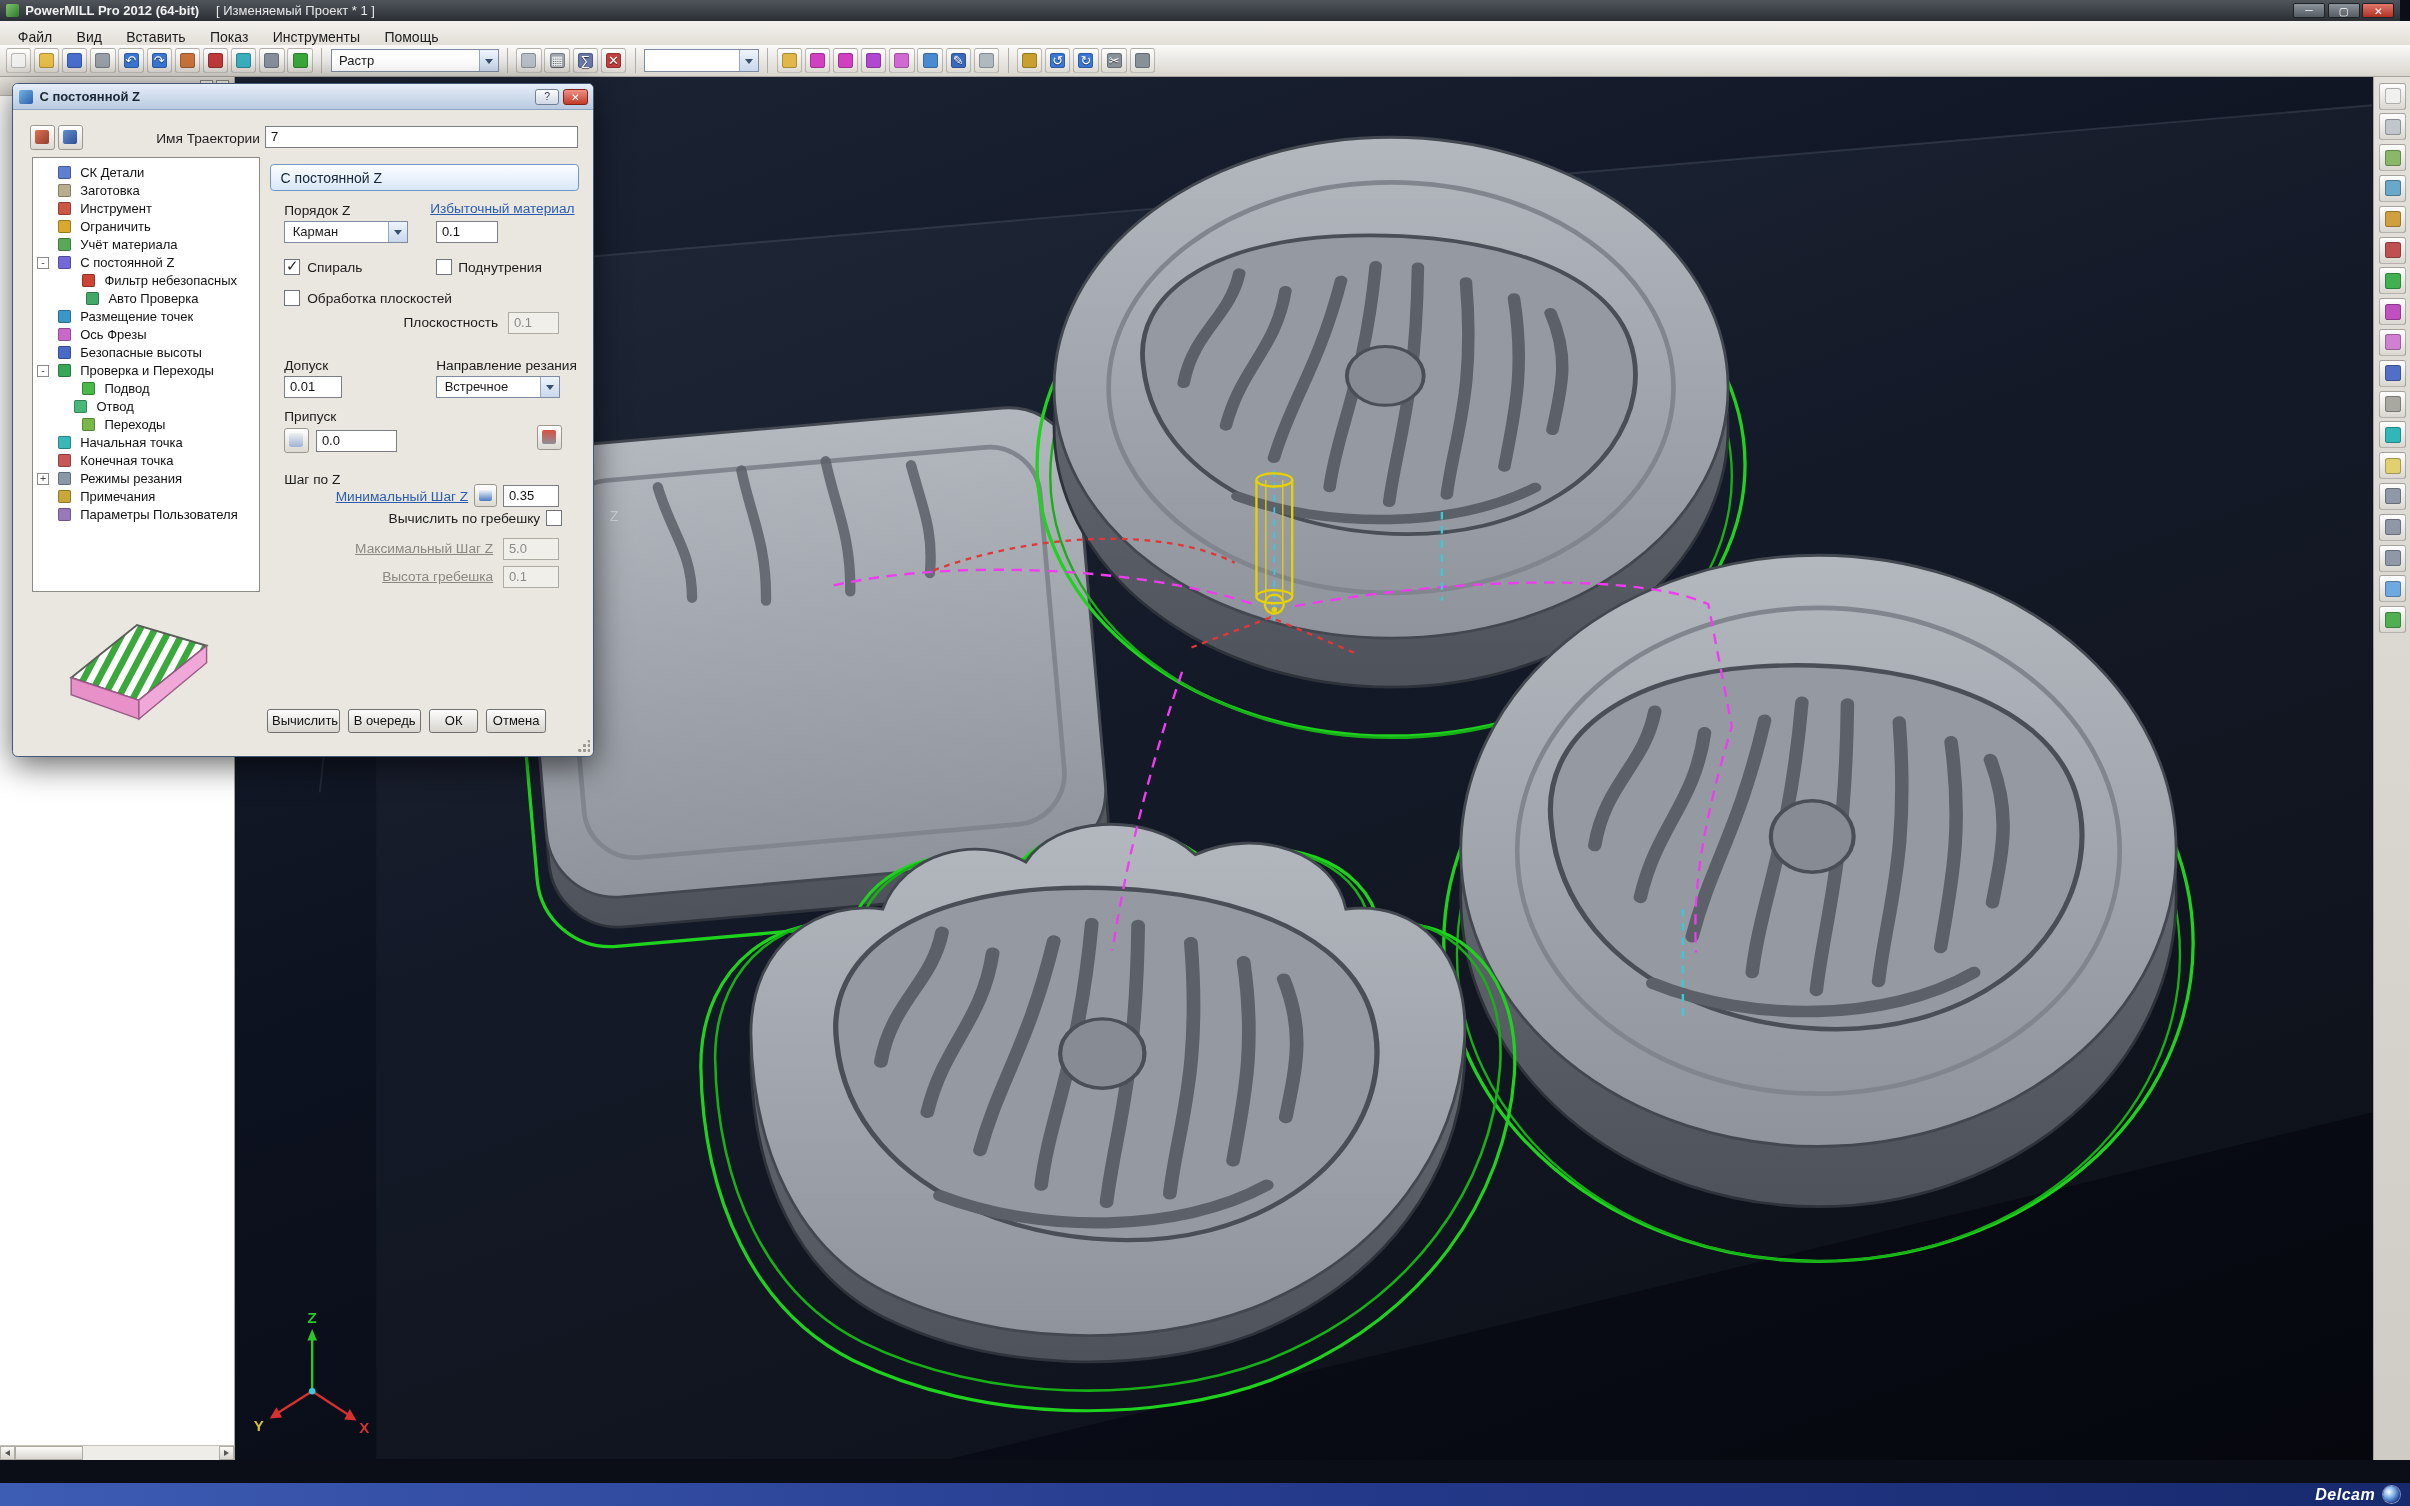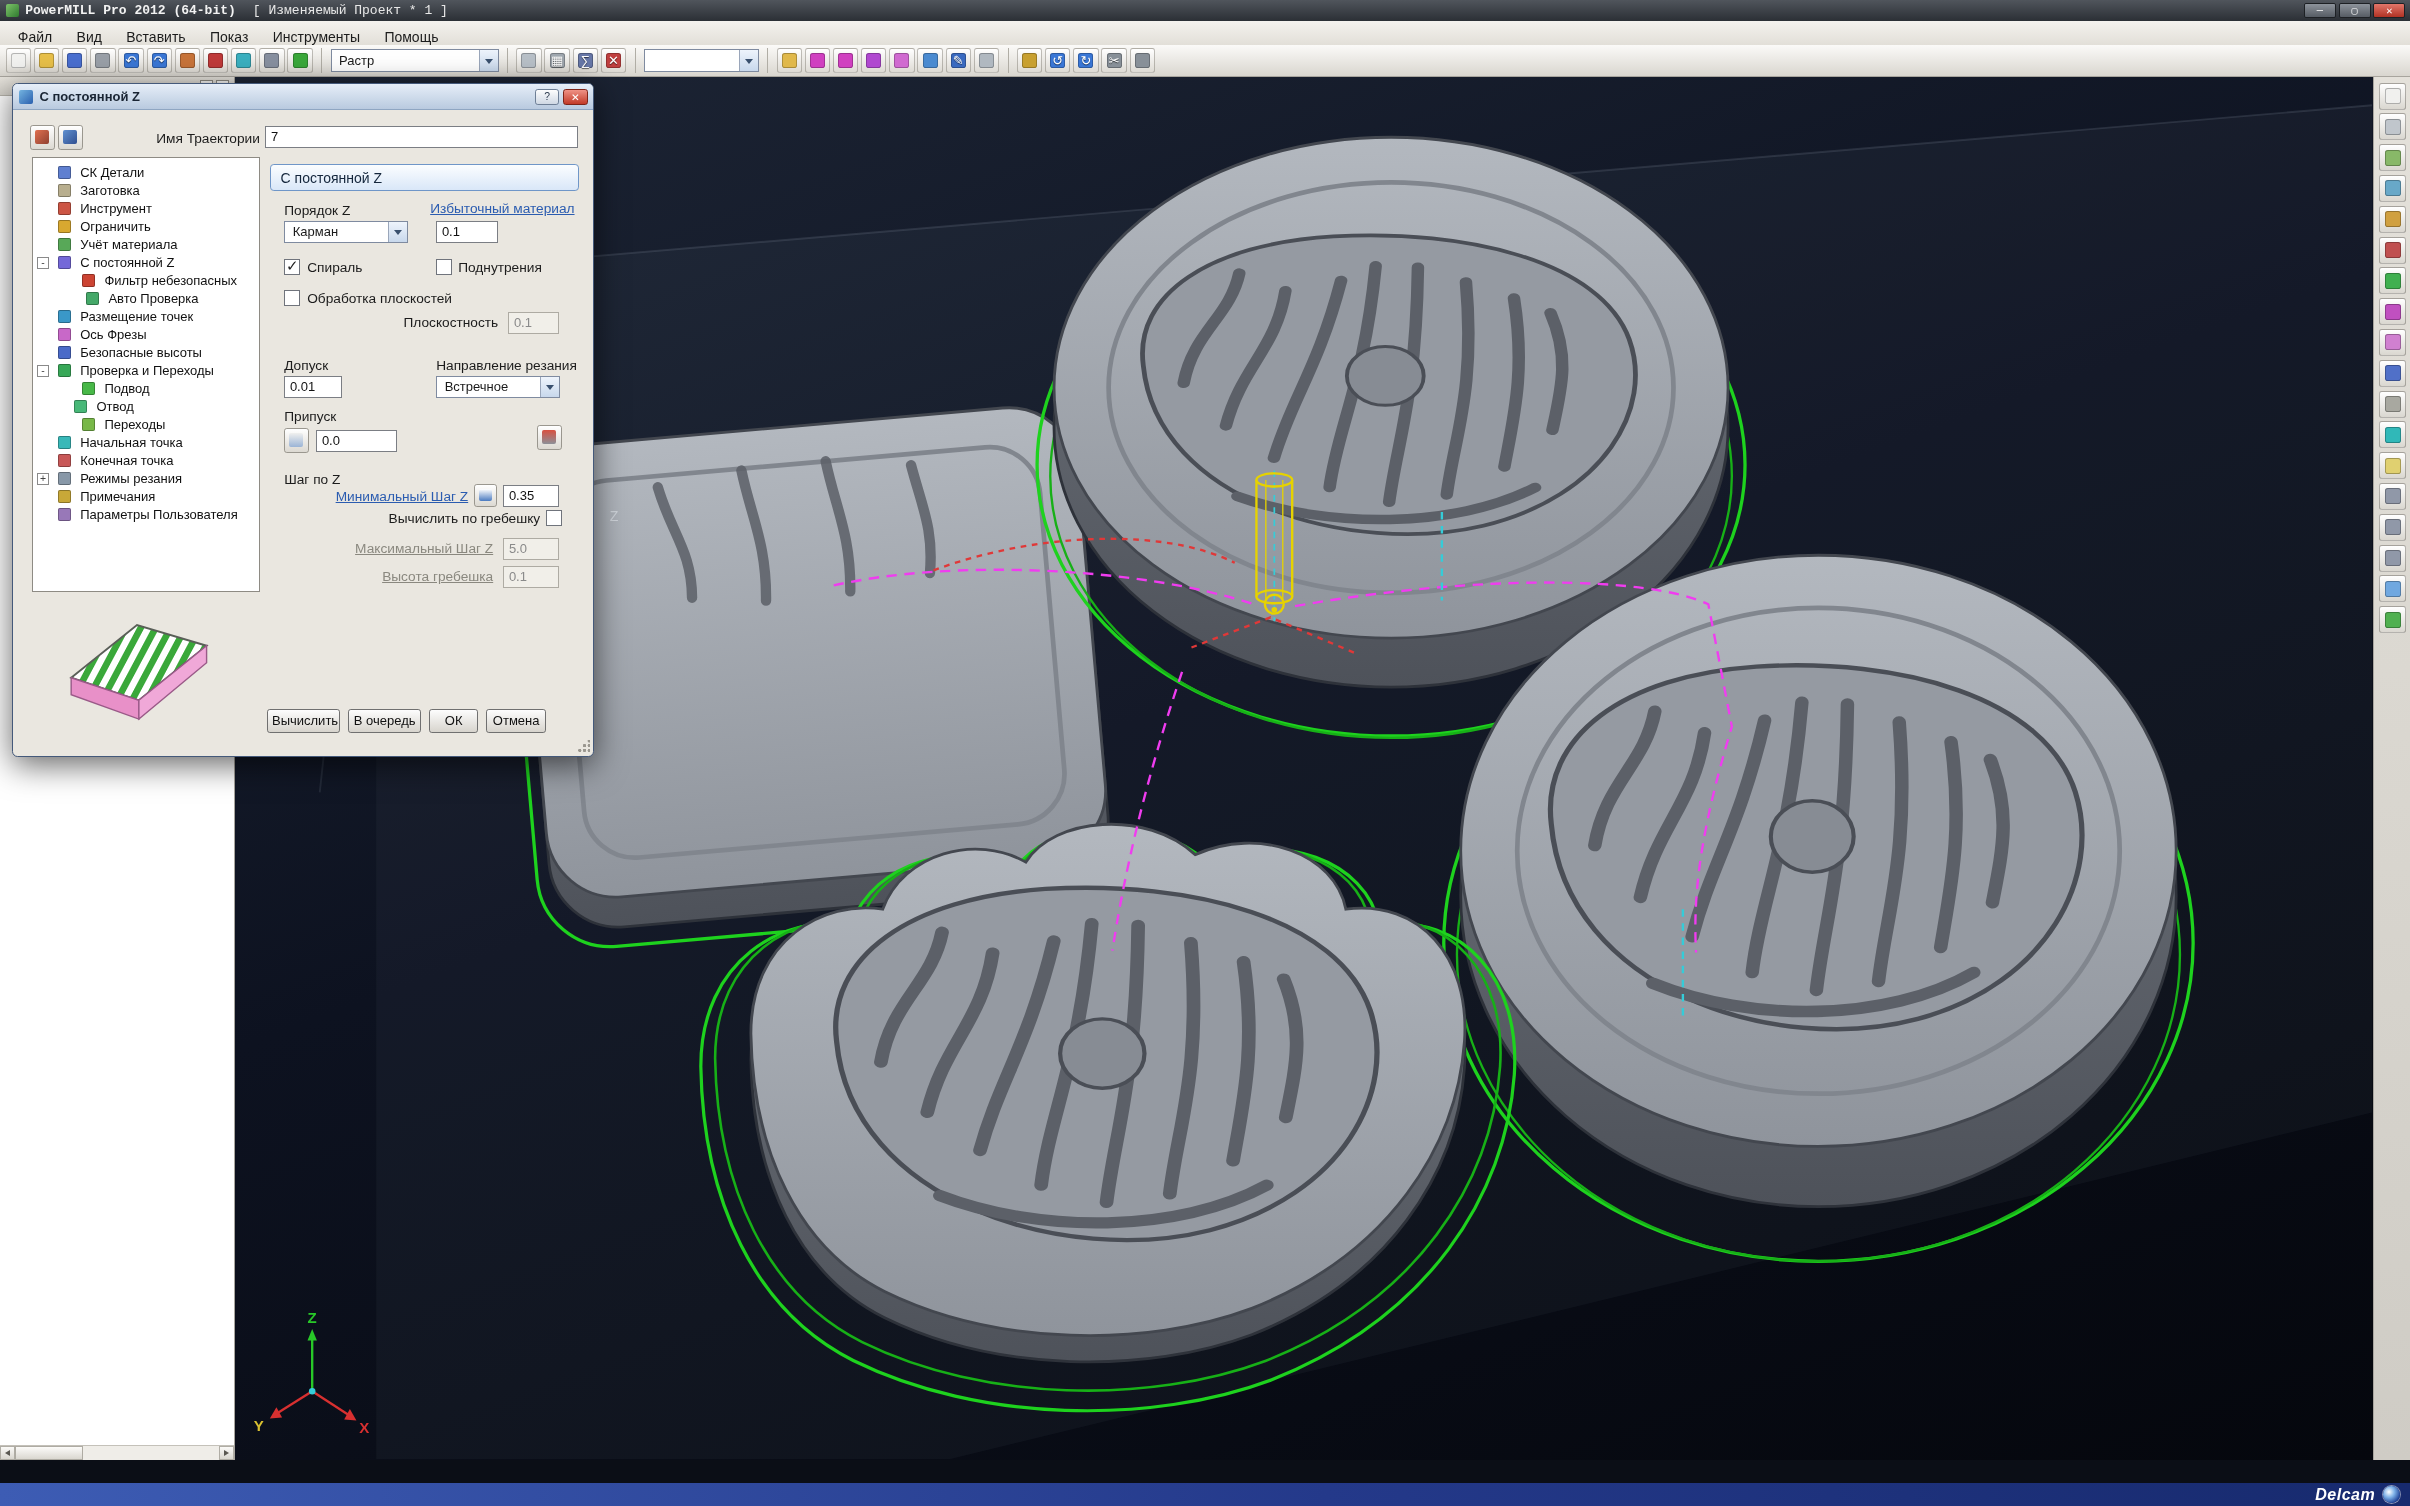--- a/index.html
+++ b/index.html
@@ -4,23 +4,23 @@
 <style>
   * { margin:0; padding:0; box-sizing:border-box; }
   html,body { background:#000; }
   #app {
     position:relative; width:2411px; height:1507px; overflow:hidden;
     font-family:"Liberation Sans", sans-serif; font-size:14px; color:#1a1a1a;
     background:#0b0e16;
   }
   
   .titlebar {
-    position:absolute; left:0; top:0; right:0; height:21px;
+    position:absolute; left:0; top:0; right:11px; height:21px;
     background:linear-gradient(#50555c,#2b2f35);
-    display:flex; align-items:center; padding:0 5.6px; color:#f2f2f2; font-size:13px;font-family:Liberation Mono, monospace;
+    display:flex; align-items:center; padding:0 5.6px; color:#f2f2f2; font-size:13px;
   }
   .appicon { width:13px; height:13px; border-radius:1.9px;
     background:linear-gradient(135deg,#7ec46a,#2f7a2f); margin-right:6.6px; flex:none; }
   .title-text { font-weight:bold; white-space:nowrap; }
   .project-text { margin-left:17px; color:#e8e8e8; white-space:nowrap; }
   .winbtns { margin-left:auto; display:flex; gap:2.8px; }
   .winbtn {
     width:32px; height:15px; display:flex; align-items:center; justify-content:center;
     font-size:10.4px; color:#fff; border:0.9px solid #1d2024; border-radius:1.9px;
     background:linear-gradient(#8d939b,#565c64); cursor:default;

